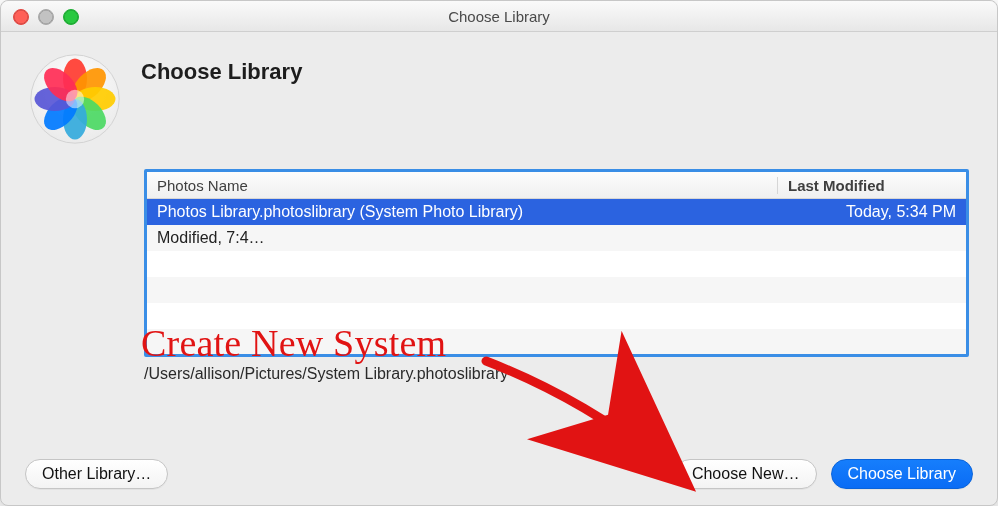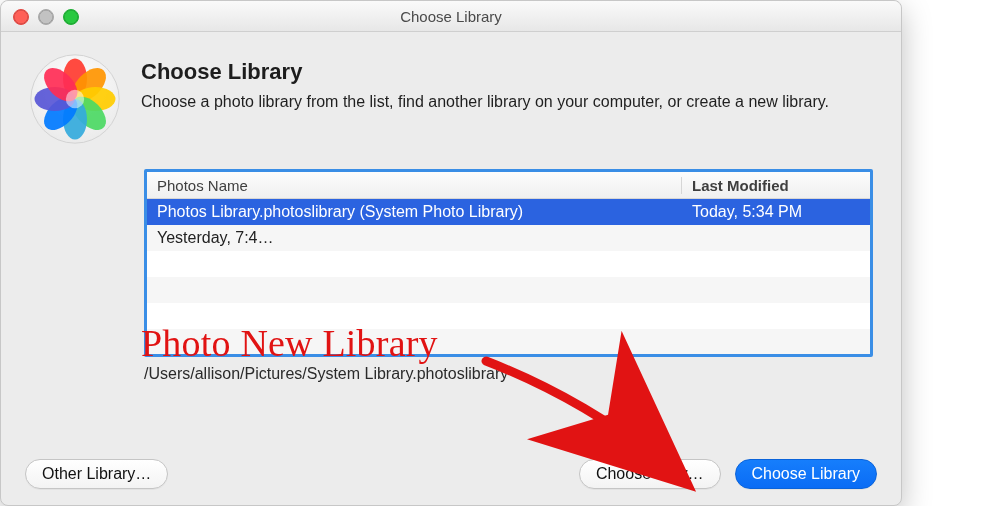--- a/index.html
+++ b/index.html
@@ -20,21 +20,21 @@
   html,body{margin:0;padding:0;}
   body{
     width:998px;height:506px;
     font-family:-apple-system,"Helvetica Neue",Helvetica,Arial,sans-serif;
     color:var(--text);
     background:#fff;
     overflow:hidden;
     position:relative;
   }
   .window{
-    width:902px;height:506px;
+    width:998px;height:506px;
     background:var(--win-bg);
     border:1px solid #c7c7c7;
     border-radius:8px;
     box-sizing:border-box;
     position:relative;
     box-shadow:0 10px 30px rgba(0,0,0,.25);
   }
   .titlebar{
     height:30px;
     border-bottom:1px solid #cfcfcf;
@@ -90,21 +90,21 @@
   .row{
     display:flex;align-items:center;height:26px;
     font-size:16px;
     padding:0;
   }
   .row .cell-name{flex:1;padding:0 10px;white-space:nowrap;overflow:hidden;text-overflow:ellipsis;}
   .row .cell-mod{width:168px;padding:0 10px;white-space:nowrap;overflow:hidden;text-overflow:ellipsis;}
   .row:nth-child(odd){background:#fff;}
   .row:nth-child(even){background:var(--row-alt);}
   .row.selected{background:var(--selection);color:var(--selection-text);}
-  .row.selected .cell-mod{color:var(--selection-text);}
+  .row.selected .cell-mod{color:var(--selection-text);text-align:right;}
 
   .path{
     margin:8px 0 0 115px;
     font-size:16px;color:#2a2a2a;
   }
 
   .buttons{
     position:absolute;left:24px;right:24px;bottom:16px;
     display:flex;align-items:center;gap:14px;
   }
@@ -195,36 +195,35 @@
             </g>
             <g transform="rotate(315)">
               <ellipse cx="0" cy="-22" rx="13" ry="22" fill="#ff2d55" opacity=".92"></ellipse>
             </g>
           </g>
           <circle cx="50" cy="50" r="10" fill="#ffffff" opacity=".5"></circle>
         </svg>
       </div>
       <div class="hdr-text">
         <h1>Choose Library</h1>
-        <p>Choose a photo library from the list, find another library on your computer, or create a new library.</p>
       </div>
     </div>
 
     <div class="list-frame">
       <div class="list-header">
         <div class="col-name">Photos Name</div>
         <div class="col-modified">Last Modified</div>
       </div>
       <div class="rows" id="rows">
           <div class="row selected">
             <div class="cell-name">Photos Library.photoslibrary (System Photo Library)</div>
             <div class="cell-mod">Today, 5:34 PM</div>
           </div>
           <div class="row">
-            <div class="cell-mod">Yesterday, 7:4…</div>
+            <div class="cell-mod">Modified, 7:4…</div>
           </div>
           <div class="row">
             <div class="cell-name"></div>
             <div class="cell-mod"></div>
           </div>
           <div class="row">
             <div class="cell-name"></div>
             <div class="cell-mod"></div>
           </div>
           <div class="row">
@@ -241,21 +240,21 @@
     <div class="path">/Users/allison/Pictures/System Library.photoslibrary</div>
 
     <div class="buttons">
       <button class="btn">Other Library…</button>
       <div class="spacer"></div>
       <button class="btn">Choose New…</button>
       <button class="btn primary">Choose Library</button>
     </div>
 
     <div class="annotation">
-      <span class="label">Photo New Library</span>
+      <span class="label">Create New System</span>
     </div>
     <svg class="arrow-svg" width="400" height="220">
       <defs>
         <marker id="arrowhead" markerWidth="18" markerHeight="16" refX="14" refY="8" orient="auto">
           <polygon points="0,0 18,8 0,16 5,8" fill="#e11313"></polygon>
         </marker>
       </defs>
       <path d="M165,65 C 230,90 300,130 348,172" stroke="#e11313" stroke-width="9" fill="none" stroke-linecap="round" marker-end="url(#arrowhead)"></path>
     </svg>
 

